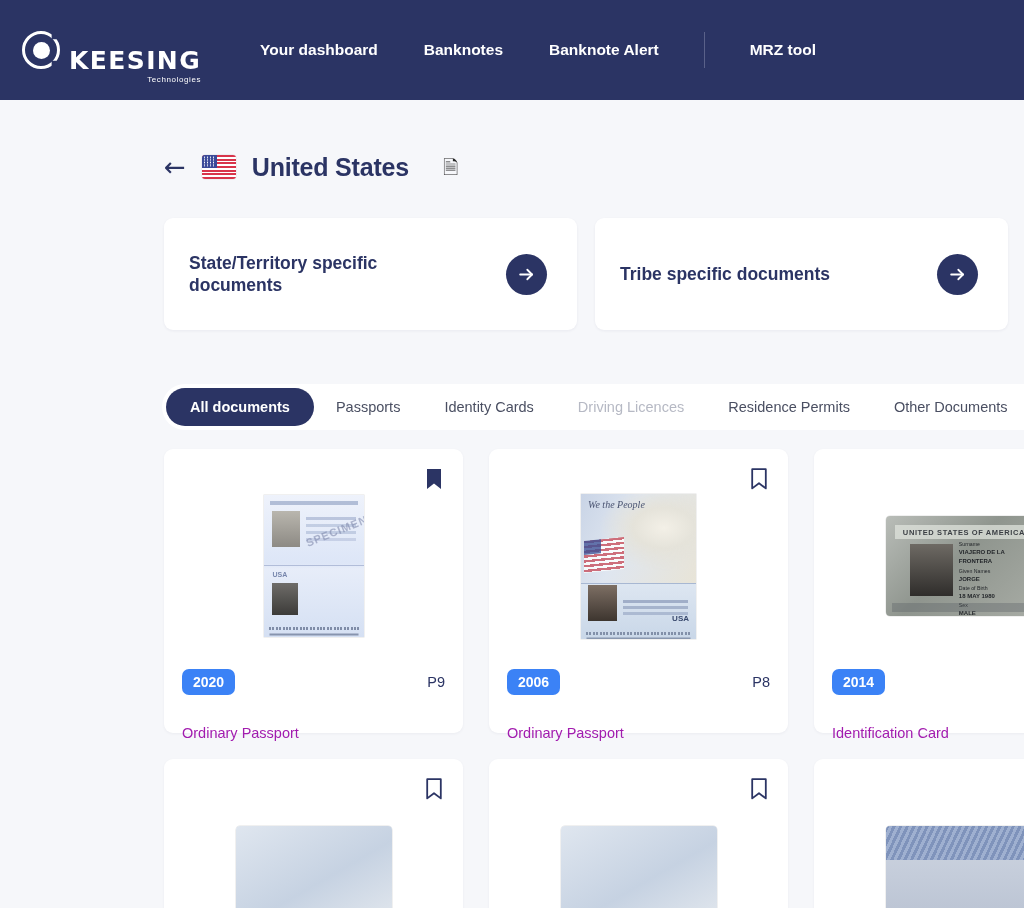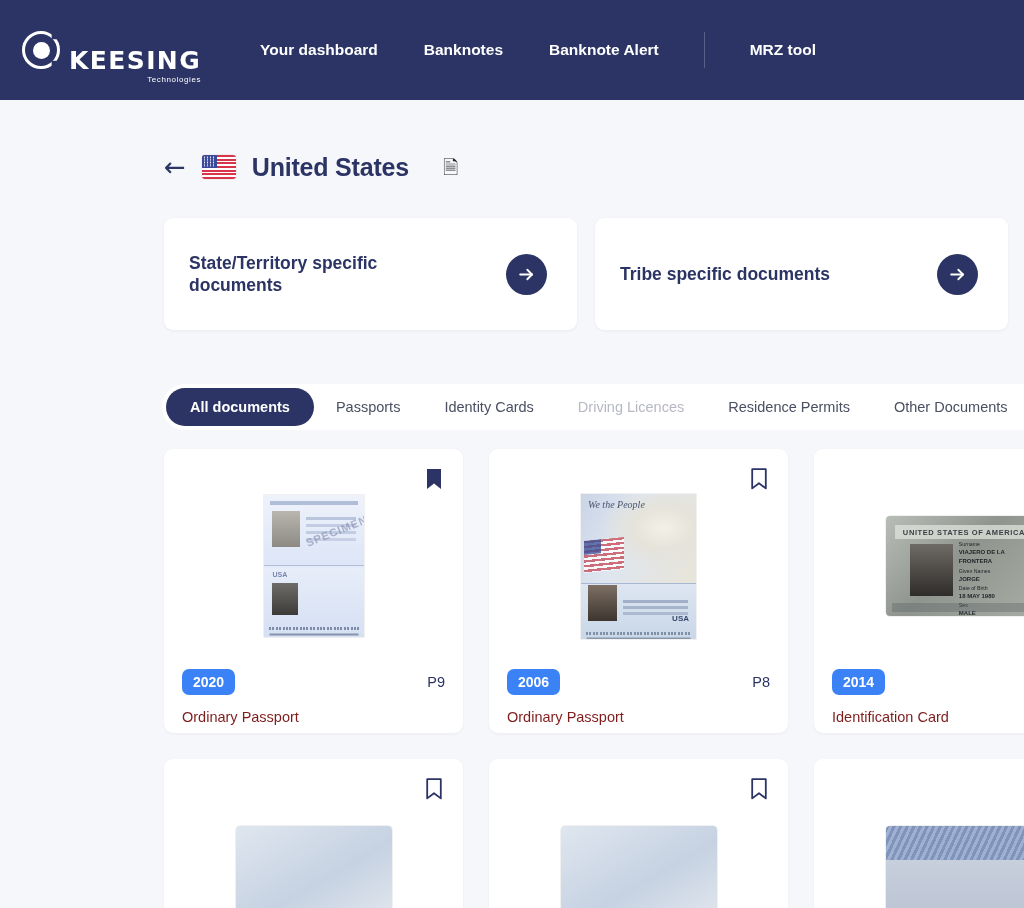--- a/index.html
+++ b/index.html
@@ -482,23 +482,23 @@
     border-radius: 7px;
     padding: 6px 11px 6px 11px;
     line-height: 1;
   }
   .code {
     font-size: 14.5px;
     color: #2b3464;
     font-weight: normal;
   }
   .card-name {
-    margin-top: 14px;
+    margin-top: 30px;
     font-size: 14.5px;
-    color: #7f1d1d;
+    color: #a21caf;
   }
 </style>
 </head>
 <body>
 
 <div class="topnav">
 
   <div class="logo">
     <div class="logo-mark">
       <div class="logo-ring"></div>

